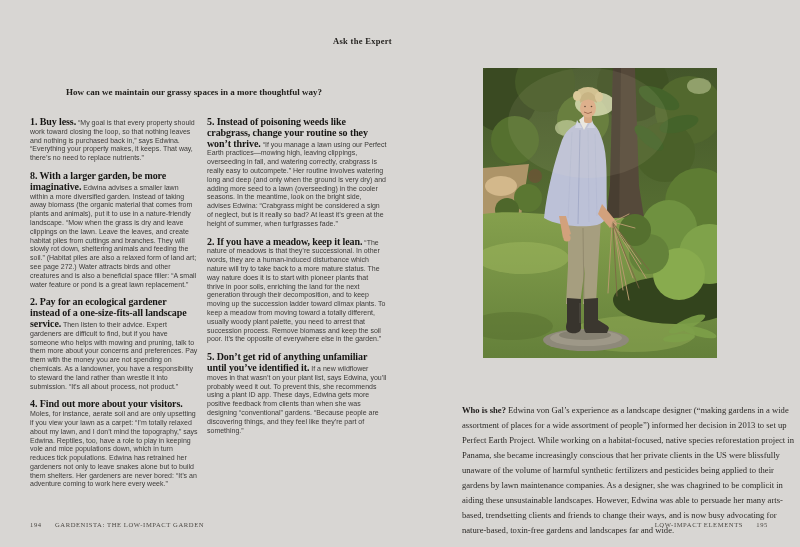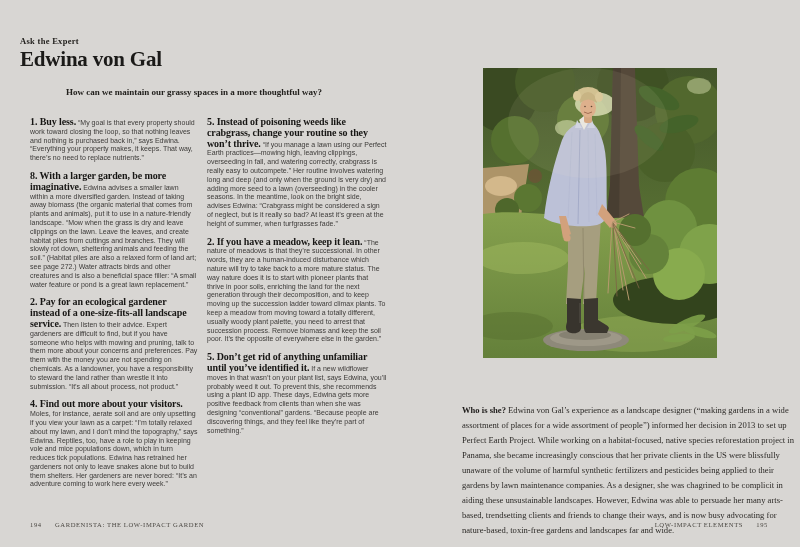--- a/index.html
+++ b/index.html
@@ -1,20 +1,20 @@
 <!DOCTYPE html>
 <html><head>
 <meta charset="utf-8">
 <style>
   html,body{margin:0;padding:0;background:#b5b3b0;}
   .spread{
     position:relative;width:800px;height:547px;background:#d8d6d3;
     font-family:"Liberation Sans",sans-serif;color:#3c3a38;overflow:hidden;
   }
-  .header{position:absolute;left:20px;top:37px;width:372px;text-align:left;}
+  .header{position:absolute;left:20px;top:37px;width:372px;text-align:right;}
   .kicker{font-family:"Liberation Serif",serif;font-weight:bold;font-size:8.5px;line-height:1;letter-spacing:.3px;color:#201e1b;}
   .title{font-family:"Liberation Serif",serif;font-weight:bold;font-size:21px;line-height:1.08;letter-spacing:-.2px;color:#1b1a18;margin:2px 0 0;}
   .question{position:absolute;left:8px;top:87px;width:372px;text-align:center;margin:0;
     font-family:"Liberation Serif",serif;font-weight:bold;font-size:9px;line-height:1.25;color:#22201d;}
   .col{position:absolute;top:117px;font-size:7px;line-height:8.8px;}
   .col1{left:30px;width:168px;}
   .col2{left:207px;width:180px;}
   .tip{margin:0 0 8px;}
   .tip-head{font-family:"Liberation Serif",serif;font-weight:bold;font-size:10px;line-height:9.6px;color:#171614;letter-spacing:-.1px;}
   .photo{position:absolute;left:483px;top:68px;width:234px;height:290px;margin:0;}
@@ -28,21 +28,20 @@
   .folio-left .rh{margin-left:11px;}
   .folio-right .num{margin-left:11px;}
 </style>
 </head>
 <body>
 
 <div class="spread">
 
   <div class="header">
     <div class="kicker">Ask the Expert</div>
-    <h1 class="title">Edwina von Gal</h1>
   </div>
 
   <p class="question">How can we maintain our grassy spaces in a more thoughtful way?</p>
 
   <div class="col col1">
     <p class="tip">
       <span class="tip-head">1. Buy less.</span>
       <span class="tip-body">“My goal is that every property should work toward closing the loop, so that nothing leaves and nothing is purchased back in,” says Edwina. “Everything your property makes, it keeps. That way, there’s no need to replace nutrients.”</span>
     </p>
     <p class="tip">

